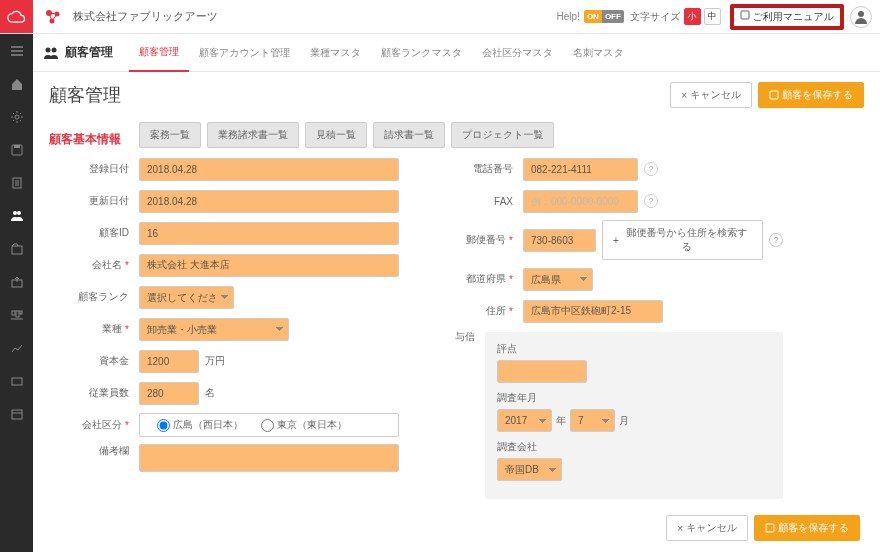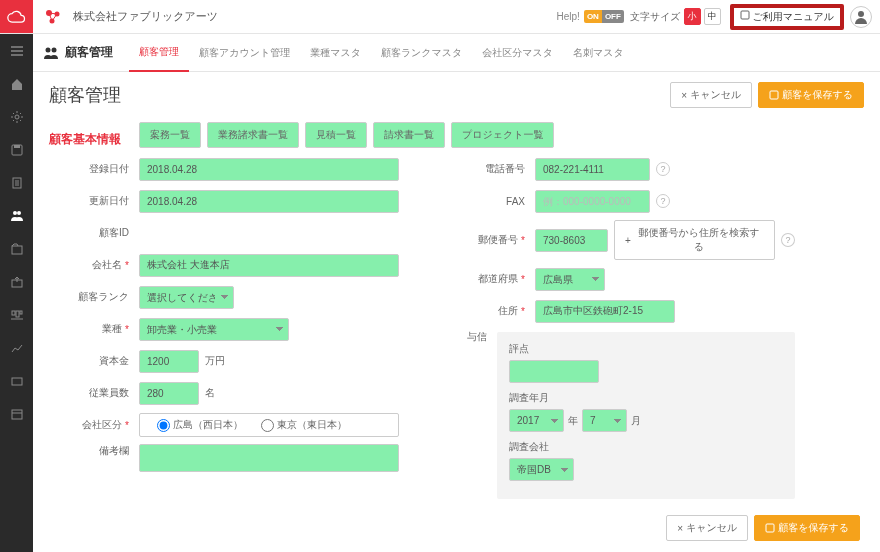--- a/index.html
+++ b/index.html
@@ -32,30 +32,30 @@
     .module-tabs .mtab { font-size: 10px; color: #888; padding: 0 10px; height: 38px; display: flex; align-items: center; cursor:pointer; }
     .module-tabs .mtab.active { color: #e8303e; border-bottom: 2px solid #e8303e; margin-bottom:-1px; }
     .content { padding: 10px 16px; overflow: auto; flex: 1; }
     .titlebar { display: flex; align-items: center; }
     .page-title { font-size: 18px; font-weight: 500; color: #444; }
     .titlebar .spacer { flex: 1; }
     .btn { border: 1px solid #ccc; background: #fff; border-radius: 2px; font-size: 10px; padding: 5px 10px; cursor: pointer; color: #666; display:inline-flex; align-items:center; gap:3px; }
     .btn-primary { background: #f5a21b; color: #fff; border-color: #f5a21b; }
     .section-tabs { display: flex; align-items: flex-end; gap: 6px; margin: 14px 0 8px; }
     .section-tabs .sec-title { color: #e8303e; font-size: 12px; font-weight: 600; margin-right: 12px; }
-    .section-tabs .stab { border: 1px solid #ccc; border-radius: 2px; font-size: 10px; padding: 5px 10px; cursor: pointer; color: #666; background:#86efac; }
-    .form-grid { display: flex; gap: 36px; }
+    .section-tabs .stab { border: 1px solid #ccc; border-radius: 2px; font-size: 10px; padding: 5px 10px; cursor: pointer; color: #666; background:#e5e5e5; }
+    .form-grid { display: flex; gap: 24px; }
     .col { display: flex; flex-direction: column; gap: 6px; }
     .col-left { width: 360px; }
     .col-right { width: 350px; }
     .row { display: flex; align-items: center; min-height: 26px; }
     .row .label { width: 90px; text-align: right; padding-right: 10px; font-size: 10px; color: #666; display:flex; justify-content:flex-end; align-items:center; gap:3px; }
     .row .control { flex: 1; display: flex; align-items: center; gap: 6px; }
     .req { color: #e8303e; }
-    input[type=text], select, textarea { border: 1px solid #ccc; border-radius: 2px; font-size: 10px; padding: 5px 7px; background: #86efac; color:#555; font-family:inherit; }
+    input[type=text], select, textarea { border: 1px solid #ccc; border-radius: 2px; font-size: 10px; padding: 5px 7px; background: #fdba74; color:#555; font-family:inherit; }
     input[type=text]::placeholder{ color:#bbb; }
     .w-date { width: 260px; }
     .w-60 { width: 60px; }
     .w-120 { width: 115px; }
     .w-140 { width: 140px; }
     .select { appearance: none; -webkit-appearance:none; background-image: linear-gradient(45deg, transparent 46%, #888 46%), linear-gradient(135deg, #888 46%, transparent 46%); background-position: right 8px center, right 4px center; background-size: 5px 4px; background-repeat: no-repeat; padding-right: 18px; }
     .unit { font-size: 10px; color: #666; }
     .helpq { width: 14px; height: 14px; border-radius: 50%; border: 1px solid #ccc; color: #aaa; display: inline-flex; align-items: center; justify-content: center; font-size: 9px; cursor:pointer; }
     .radio { display: inline-flex; align-items: center; gap: 3px; font-size: 10px; color: #666; margin-right: 12px; }
     .radio input { margin:0; }
@@ -232,20 +232,23 @@
               </div>
             </div>
           <div class="row">
               <div class="label">更新日付</div>
               <div class="control">
                 <input type="text" class="w-date" value="2018.04.28" style="">
               </div>
             </div>
           <div class="row">
               <div class="label">顧客ID</div>
+              <div class="control">
+                <input type="text" class="w-date" value="16" style="">
+              </div>
             </div>
           <div class="row">
               <div class="label">
                 <span>会社名</span>
                 <span class="req">*</span>
               </div>
               <div class="control">
                 <input type="text" class="w-date" value="株式会社 大進本店" style="">
               </div>
             </div>

